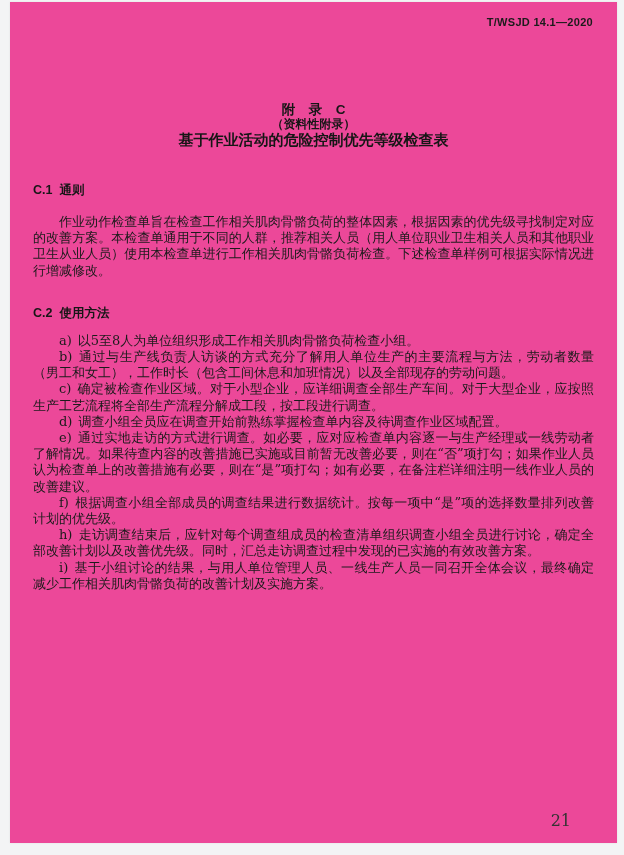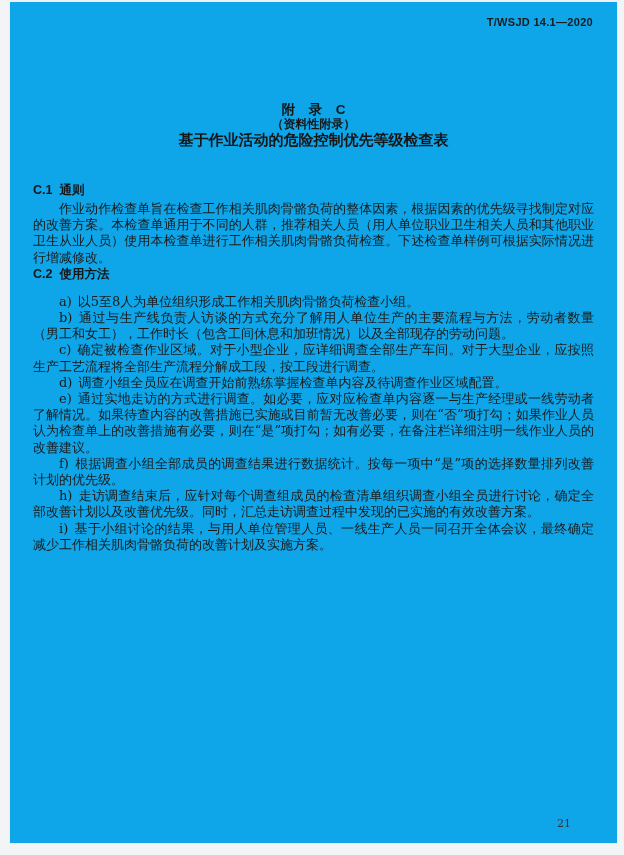--- a/index.html
+++ b/index.html
@@ -6,21 +6,21 @@
   html, body {
     width: 624px; height: 855px;
     background: #f3f4f5;
     font-family: "DejaVu Serif", "Liberation Serif", serif;
     overflow: hidden;
   }
   .page {
     position: absolute;
     left: 10px; top: 2px;
     width: 607px; height: 841px;
-    background: #0ea5e9;
+    background: #ec4899;
     box-shadow: 0 0 2px rgba(0,0,0,0.08);
     color: #1b1b1b;
   }
   .doc-header {
     padding: 14px 24px 0 0;
     text-align: right;
     font-family: "Liberation Sans", sans-serif;
     font-weight: bold;
     font-size: 11px;
     letter-spacing: 0.3px;
@@ -41,42 +41,42 @@
   .title-line3 { font-size: 15px; line-height: 15px; }
   .section-heading {
     font-family: "Liberation Sans", sans-serif;
     font-weight: bold;
     font-size: 12.5px;
     line-height: 16px;
     white-space: pre-wrap;
     color: #161616;
   }
   .heading-c1 { margin-top: 35px; }
-  .heading-c2 { }
+  .heading-c2 { margin-top: 26px; }
   .body-par {
-    margin-top: 3px;
+    margin-top: 16px;
     font-size: 13px;
     line-height: 16.2px;
     text-align: justify;
     text-indent: 2em;
     color: #1b1b1b;
   }
   .list-block { margin-top: 12px; }
   .list-item {
     font-size: 13px;
     line-height: 16.2px;
     text-align: justify;
     text-indent: 2em;
     color: #1b1b1b;
   }
   .list-marker { margin-right: 6px; }
   .page-number {
     position: absolute;
     right: 46px; bottom: 13px;
-    font-size: 11px;
+    font-size: 16px;
     color: #333;
     font-family: "DejaVu Serif", serif;
   }
 </style>
 </head>
 <body>
 
 <div class="page">
 
   <div class="doc-header">T/WSJD 14.1—2020</div>

